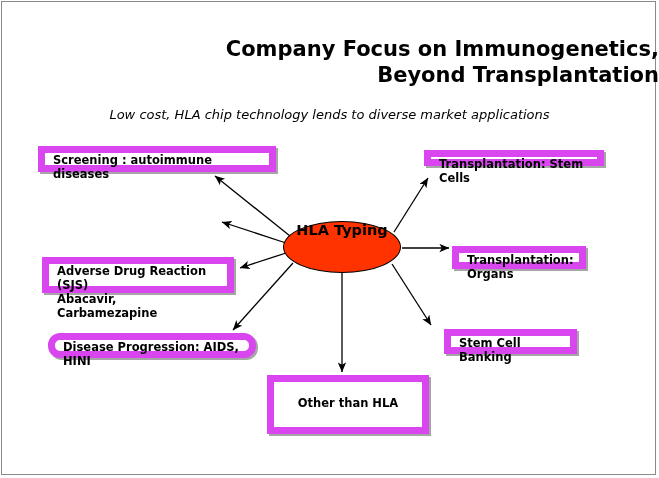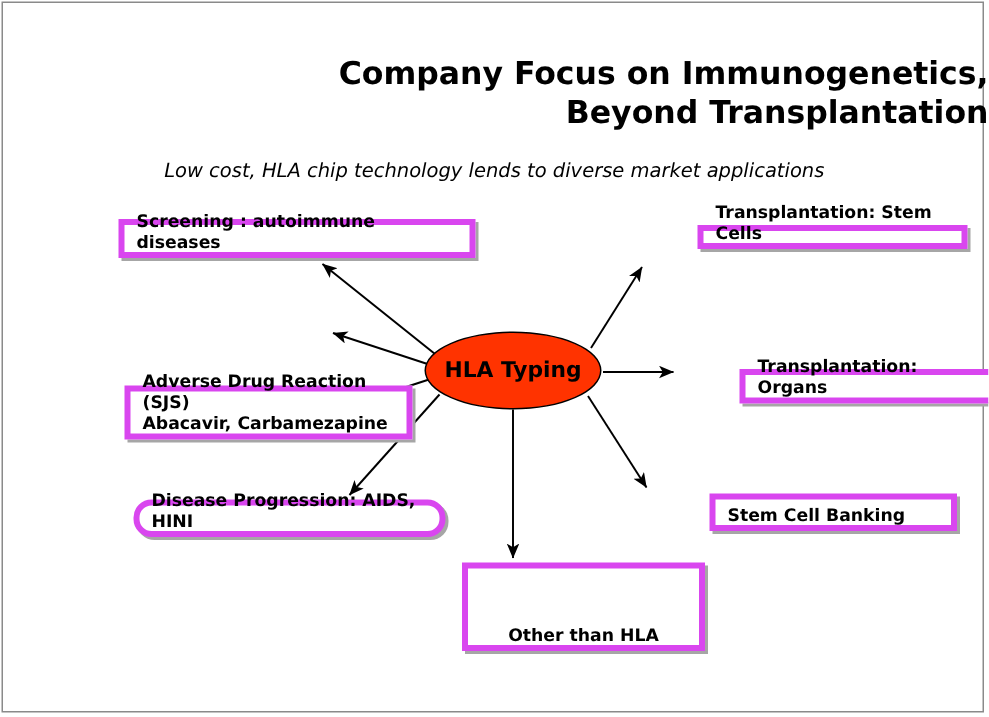--- a/index.html
+++ b/index.html
@@ -57,47 +57,46 @@
     position: absolute;
     left: 0;
     top: 0;
     width: 659px;
     height: 478px;
   }
   .node {
     position: absolute;
     box-sizing: border-box;
     background: #ffffff;
-    border: 4px solid #d946ef;
+    border: 7px solid #d946ef;
     box-shadow: 2px 2px 0 0 #a6a6a6;
     display: flex;
-    align-items: flex-end;
+    align-items: flex-start;
     color: #000000;
     font-size: 11.5px;
     font-weight: bold;
     line-height: 14px;
-    margin-left: 41px;
   }
   .node .label {
     padding: 0 8px;
     width: 100%;
   }
   .node.center-text .label { text-align: center; }
   #hub {
     position: absolute;
     left: 283px;
     top: 221px;
     width: 118px;
     height: 52px;
     background: #ff3300;
     border: 1px solid #000000;
     border-radius: 50%;
     box-sizing: border-box;
     display: flex;
-    align-items: center;
+    align-items: flex-start;
     justify-content: center;
   }
   #hub .label {
     font-size: 14.5px;
     font-weight: bold;
     color: #000000;
     white-space: nowrap;
   }
 </style>
 </head>
@@ -152,25 +151,25 @@
     <span class="label">Disease Progression: AIDS, HINI</span>
   </div>
 
   <div class="node center-text" style="left:267px; top:375px; width:162px; height:59px;">
     <span class="label">
       <br>
       <span>Other than HLA</span>
     </span>
   </div>
 
-  <div class="node" style="left:432px; top:329px; width:165px; height:25px;">
+  <div class="node" style="left:444px; top:329px; width:133px; height:25px;">
     <span class="label">Stem Cell Banking</span>
   </div>
 
-  <div class="node" style="left:452px; top:246px; width:172px; height:23px;">
+  <div class="node" style="left:452px; top:246px; width:134px; height:23px;">
     <span class="label">Transplantation: Organs</span>
   </div>
 
   <div class="node" style="left:424px; top:150px; width:180px; height:16px;">
     <span class="label">Transplantation: Stem Cells</span>
   </div>
 
 </div>
 
 </body></html>

